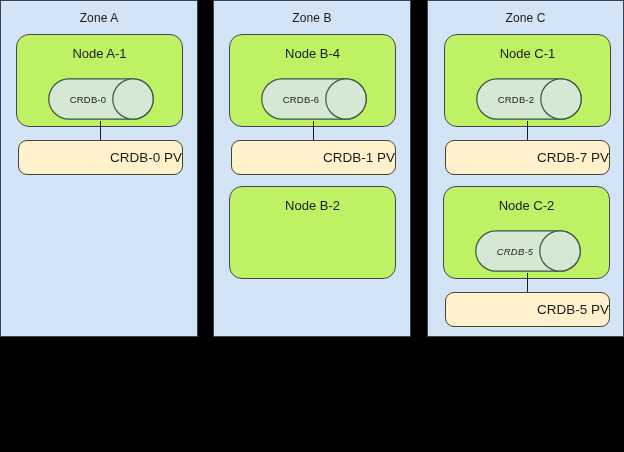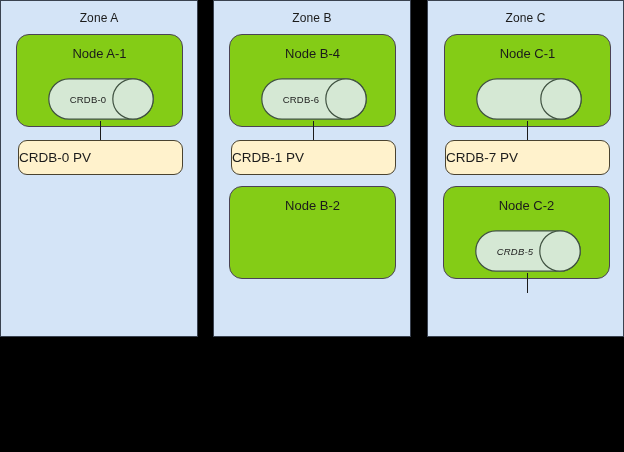--- a/index.html
+++ b/index.html
@@ -43,21 +43,21 @@
     font-size: 12px;
     color: #1b1b1b;
     line-height: 16px;
     letter-spacing: 0.1px;
   }
 
   
   .node {
     position: absolute;
     box-sizing: border-box;
-    background: #84cc16;
+    background: #bef264;
     border: 1.2px solid #4b4256;
     border-radius: 13px;
   }
 
   .node-title {
     position: absolute;
     top: 11px;
     left: 0;
     right: 0;
     text-align: center;
@@ -91,21 +91,21 @@
 
   
   .pv {
     position: absolute;
     box-sizing: border-box;
     background: #fff2cc;
     border: 1.2px solid #4a4330;
     border-radius: 9px;
     display: flex;
     align-items: center;
-    justify-content: flex-start;
+    justify-content: flex-end;
   }
   .pv-label {
     font-size: 13.5px;
     color: #1b1b1b;
     line-height: 16px;
   }
 
   
   .connector {
     position: absolute;
@@ -170,20 +170,21 @@
     <div class="zone-title">Zone C</div>
 
     <div class="node" style="left:16px; top:33px; width:167px; height:93px;">
       <div class="node-title">Node C-1</div>
 
       <div class="cylinder" style="left:31px; top:43px; width:106px; height:42px;">
         <svg width="106" height="42" viewBox="0 0 106 42" aria-hidden="true">
           <path d="M 21,0.8 L 85,0.8 A 20.2,20.2 0 0 1 85,41.2 L 21,41.2 A 20.2,20.2 0 0 1 21,0.8 Z" fill="#d5e8d4" stroke="#3f5140" stroke-width="1.2"></path>
           <circle cx="85" cy="21" r="20.2" fill="#d5e8d4" stroke="#3f5140" stroke-width="1.2"></circle>
         </svg>
+        <div class="cyl-label">CRDB-2</div>
       </div>
     </div>
 
     <div class="connector" style="left:99px; top:120px; height:20px;"></div>
 
     <div class="pv" style="left:17px; top:139px; width:165px; height:35px;">
       <span class="pv-label">CRDB-7 PV</span>
     </div>
 
     <div class="node" style="left:15px; top:185px; width:167px; height:93px;">
@@ -193,15 +194,18 @@
         <svg width="106" height="42" viewBox="0 0 106 42" aria-hidden="true">
           <path d="M 21,0.8 L 85,0.8 A 20.2,20.2 0 0 1 85,41.2 L 21,41.2 A 20.2,20.2 0 0 1 21,0.8 Z" fill="#d5e8d4" stroke="#3f5140" stroke-width="1.2"></path>
           <circle cx="85" cy="21" r="20.2" fill="#d5e8d4" stroke="#3f5140" stroke-width="1.2"></circle>
         </svg>
         <div class="cyl-label">CRDB-5</div>
       </div>
     </div>
 
     <div class="connector" style="left:99px; top:272px; height:20px;"></div>
 
+    <div class="pv" style="left:17px; top:291px; width:165px; height:35px;">
+      <span class="pv-label">CRDB-5 PV</span>
+    </div>
   </div>
 
 </div>
 
 </body></html>

